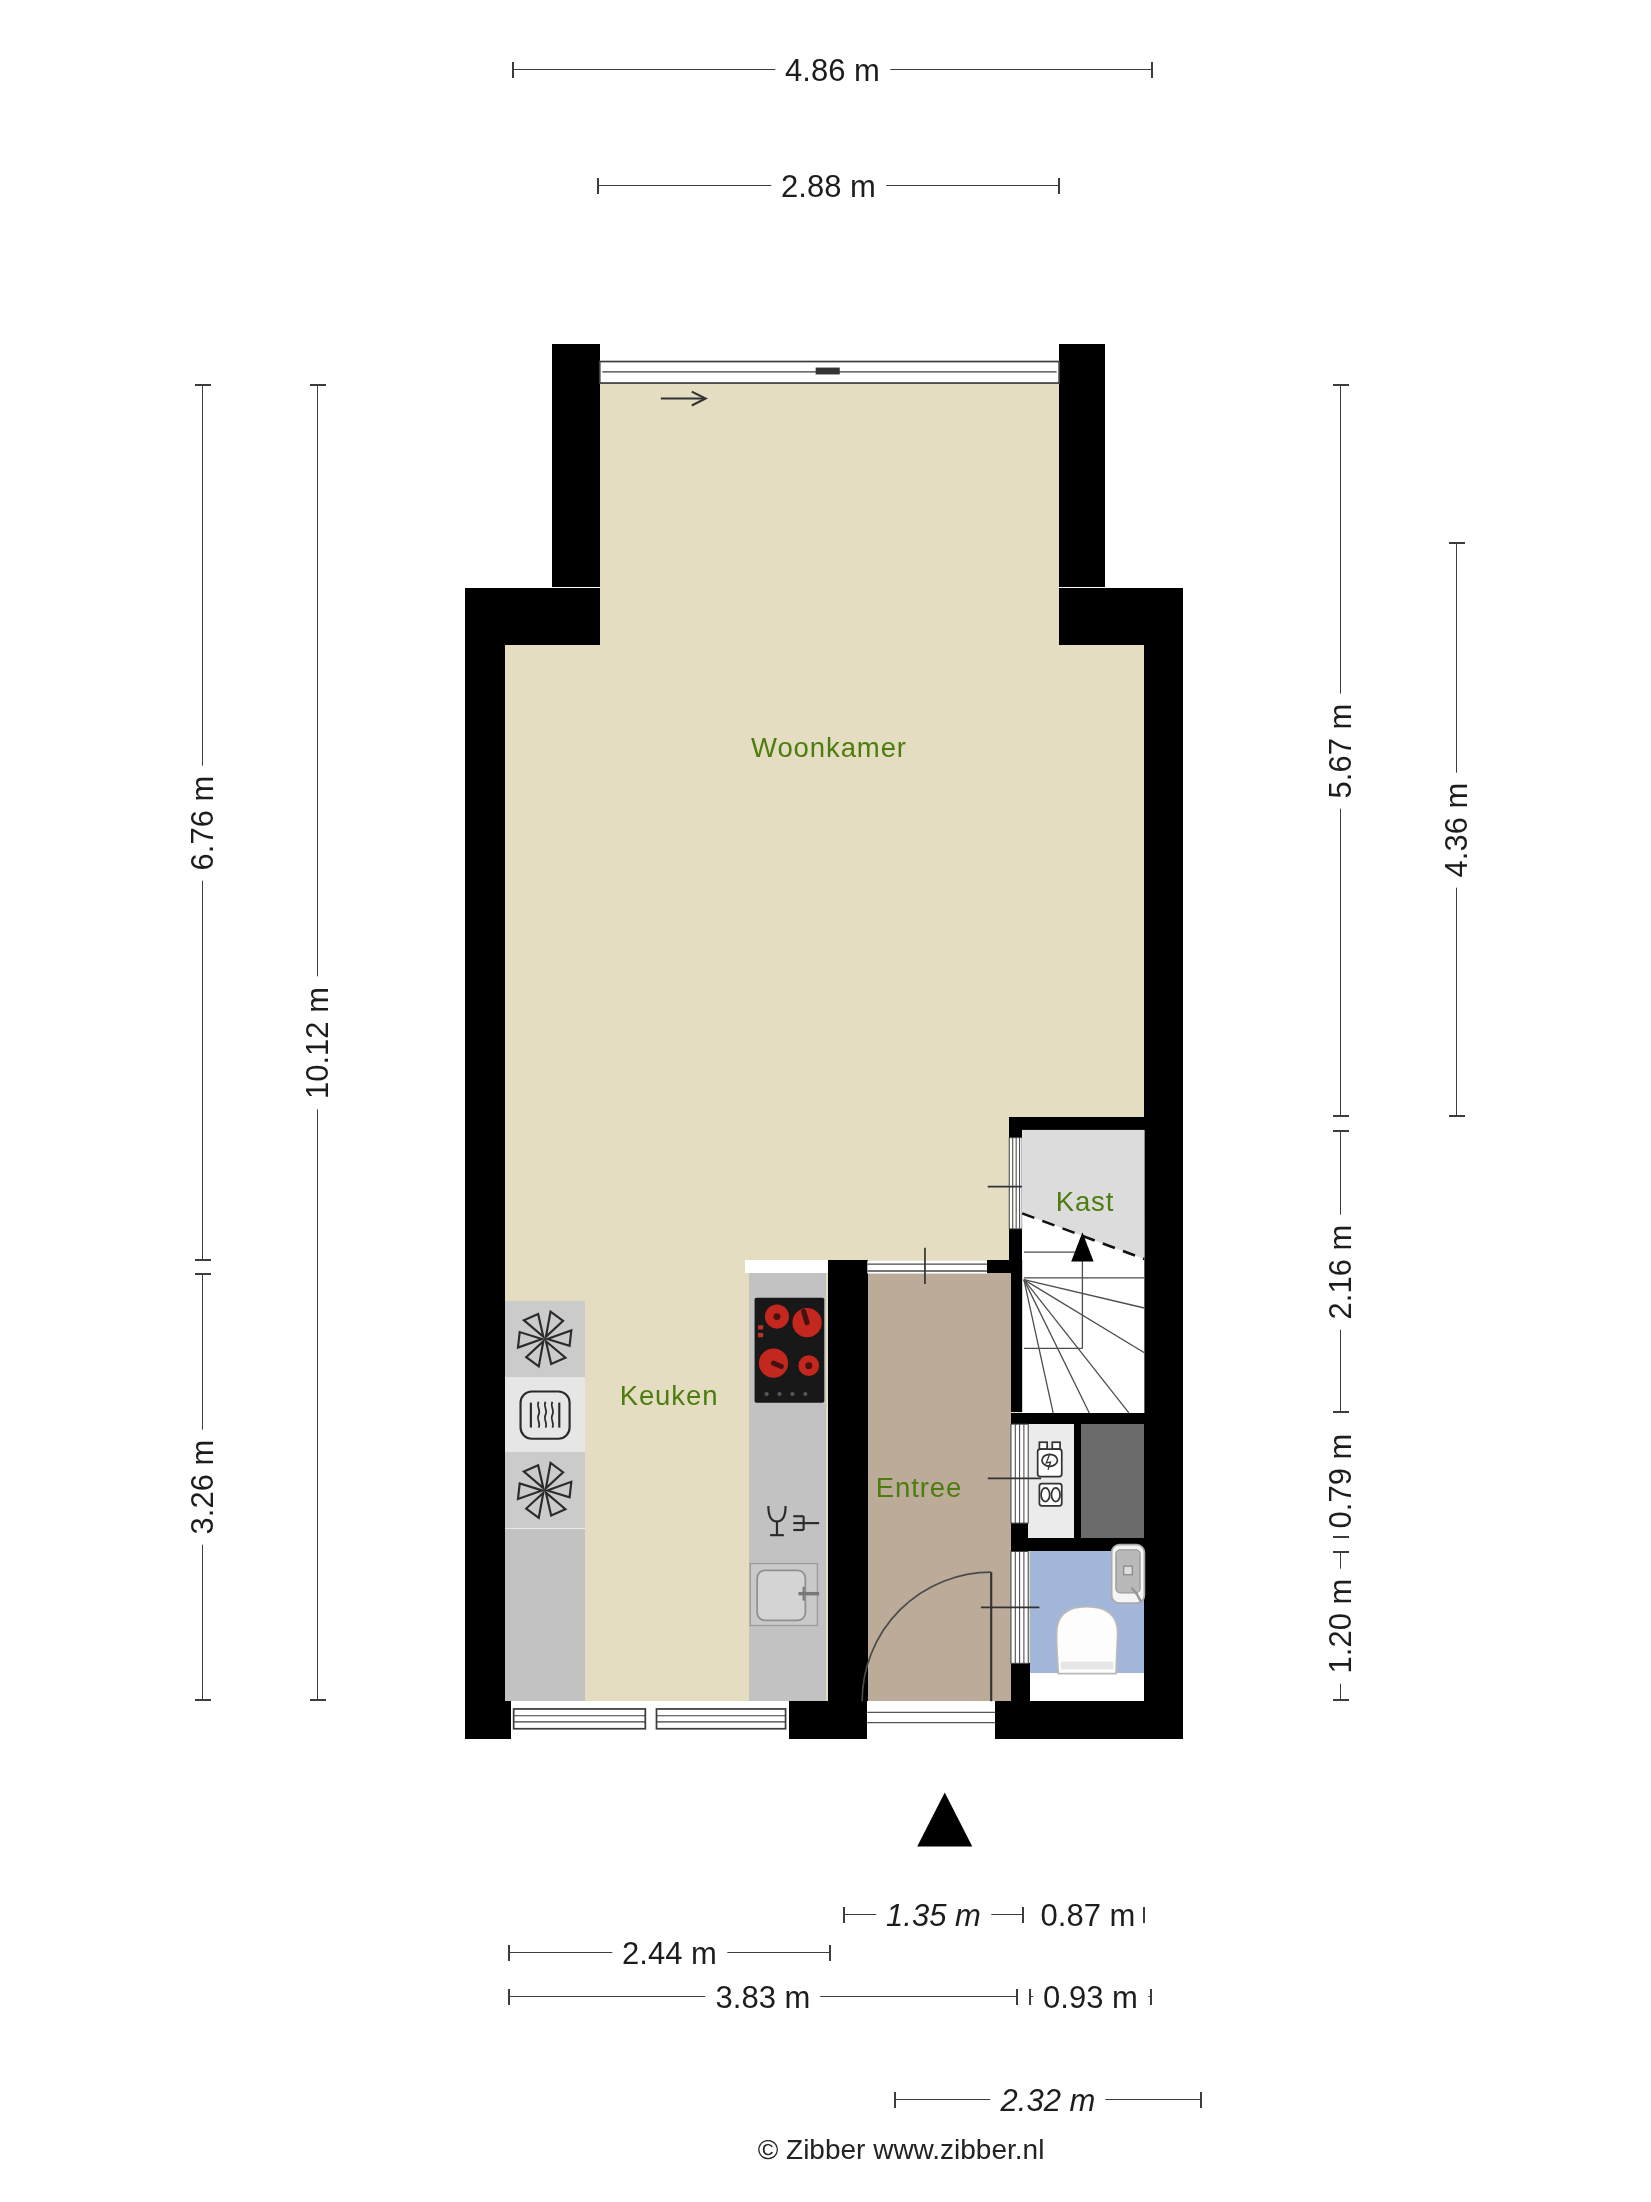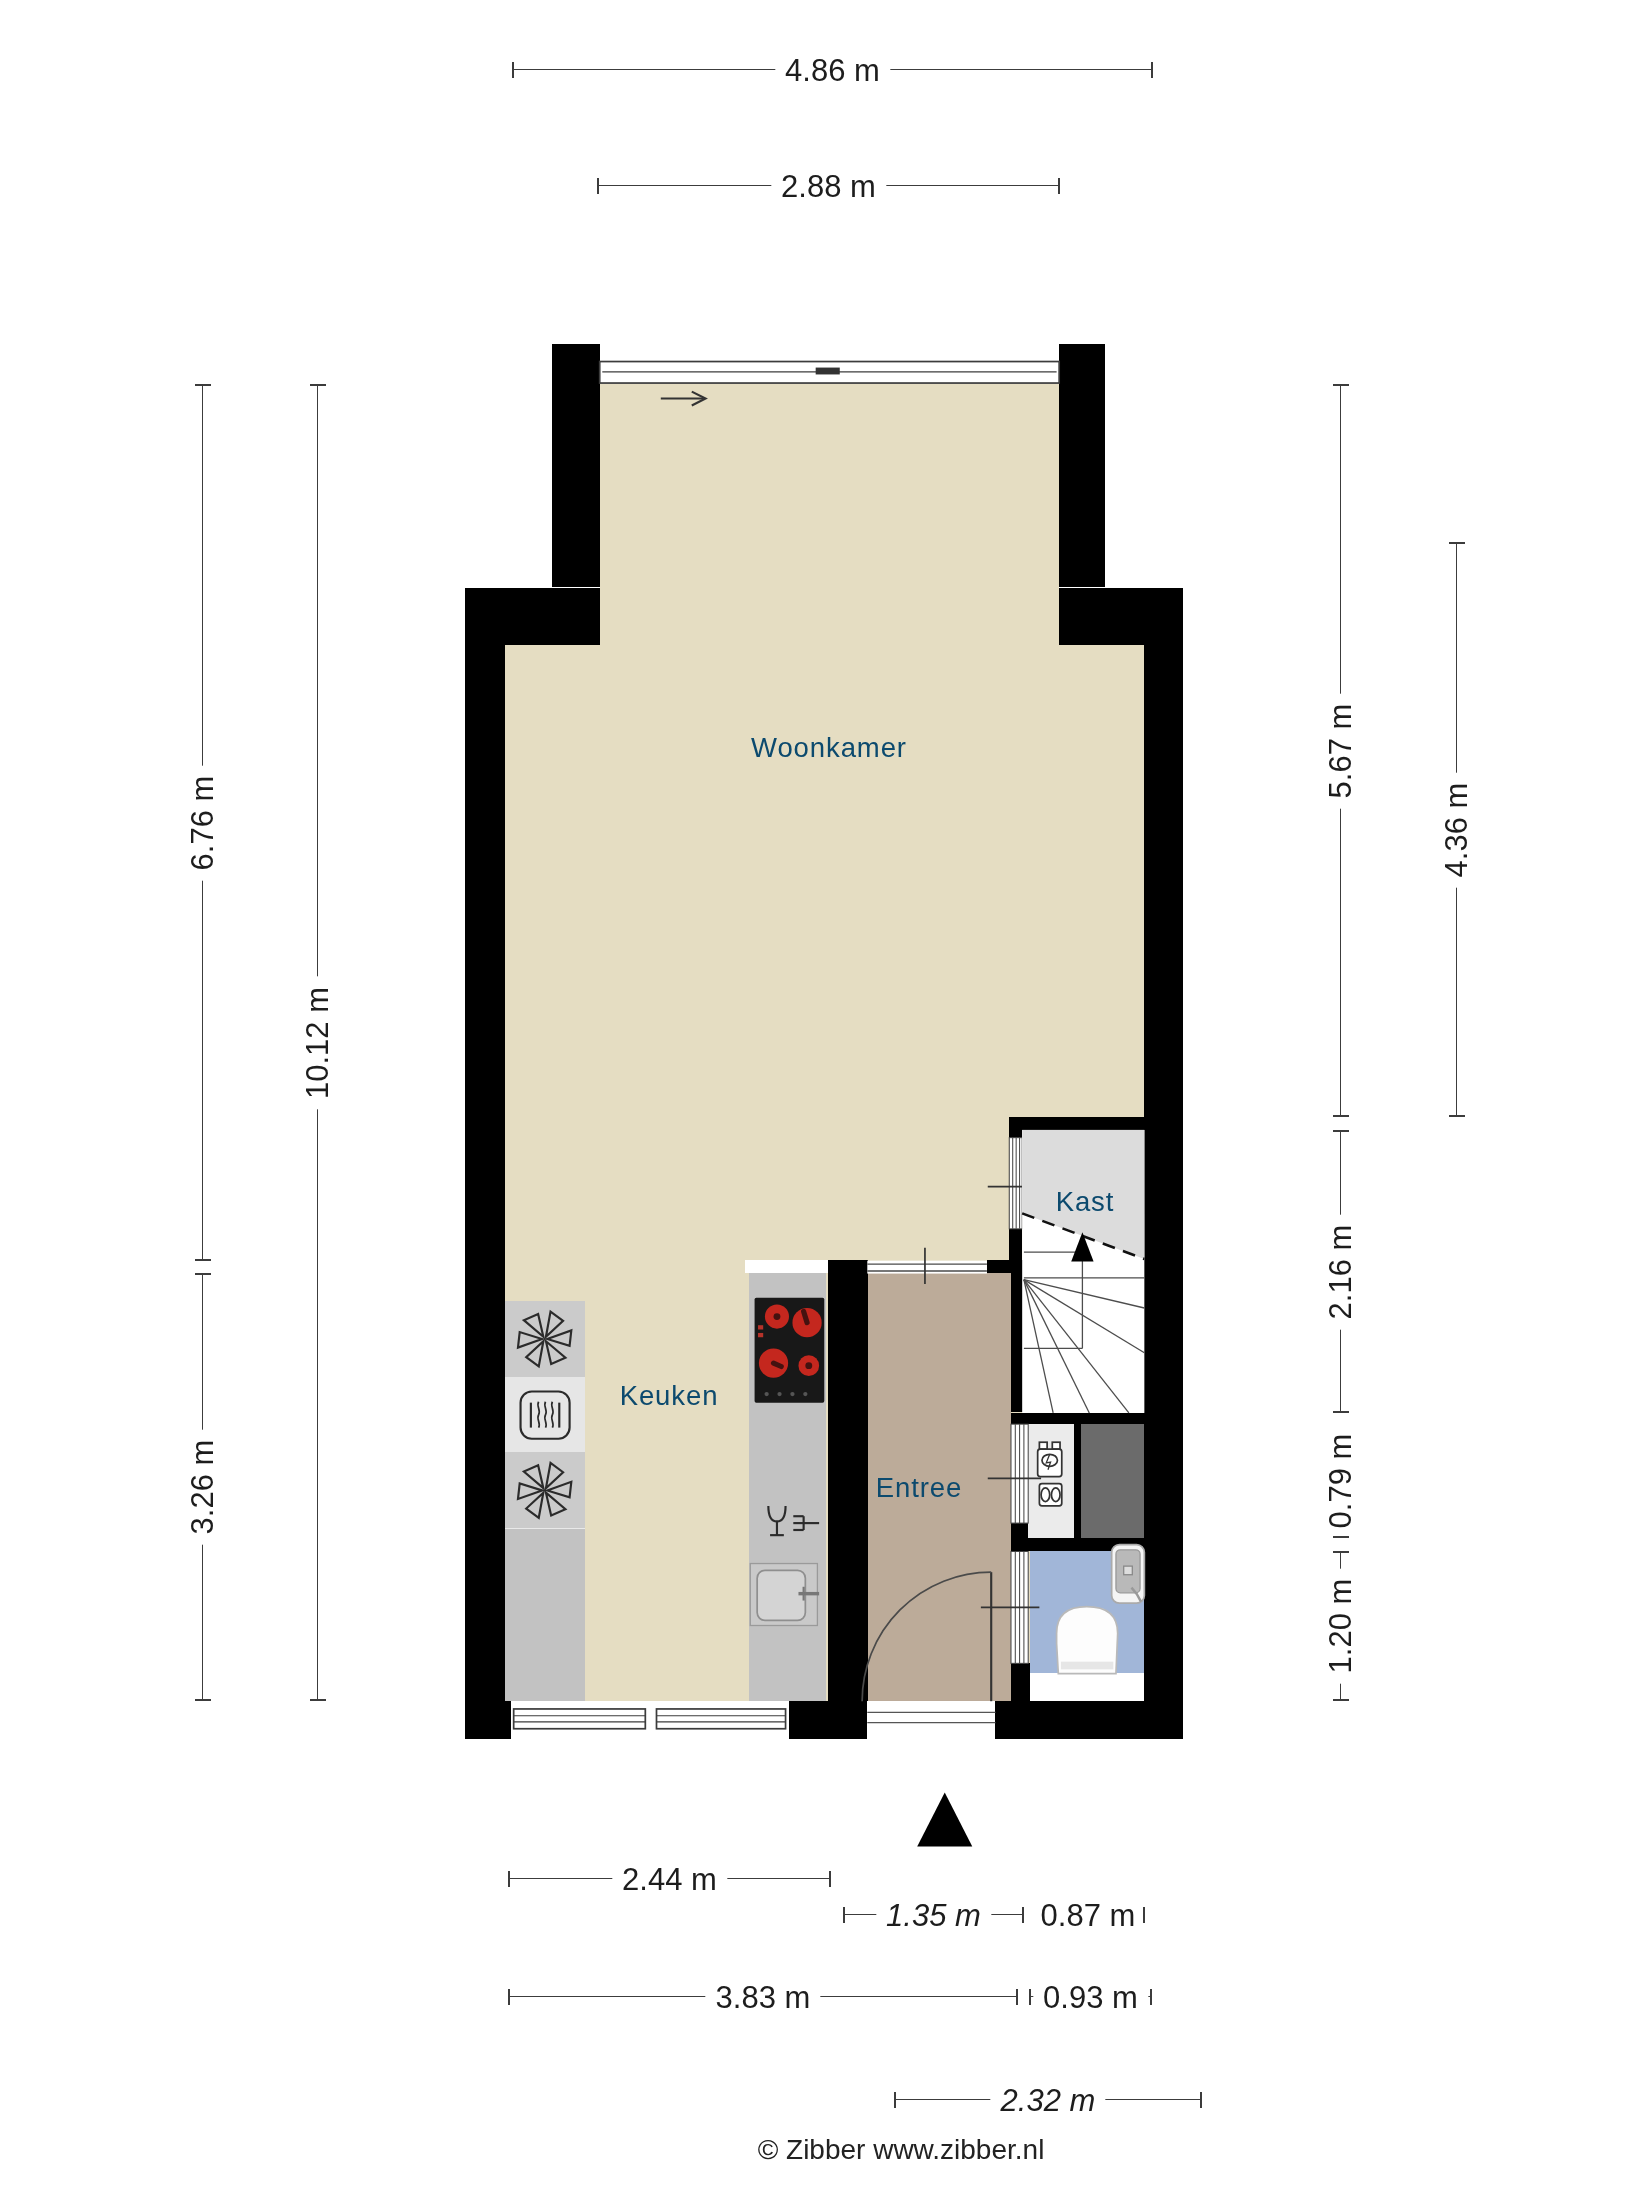--- a/index.html
+++ b/index.html
@@ -1,21 +1,21 @@
 <!DOCTYPE html>
 <html style="font-size:13.8px"><head>
 <meta charset="utf-8">
 <style>
   html,body{margin:0;padding:0;background:#fff;}
   .canvas{position:relative;width:1652px;height:2203px;background:#fff;overflow:hidden;
           font-family:"Liberation Sans",sans-serif;color:#1d1d1d;}
   .wall{position:absolute;background:#000;}
   .floor{position:absolute;}
   .room-label{position:absolute;transform:translate(-50%,-50%);font-size:27.5px;letter-spacing:0.9px;
-              color:#0c4a6e;white-space:nowrap;}
+              color:#4d7c0f;white-space:nowrap;}
   
   .dim{position:absolute;}
   .dim-h{border-top:1.7px solid #3c3c3c;}
   .dim-h::before,.dim-h::after{content:"";position:absolute;top:-7.7px;width:1.7px;height:15.5px;background:#3c3c3c;}
   .dim-h::before{left:0;}
   .dim-h::after{right:0;}
   .dim-v{border-left:1.7px solid #3c3c3c;}
   .dim-v::before,.dim-v::after{content:"";position:absolute;left:-7.7px;width:15.5px;height:1.7px;background:#3c3c3c;}
   .dim-v::before{top:0;}
   .dim-v::after{bottom:0;}
@@ -266,21 +266,21 @@
   <div class="dim dim-v" style="left:1340px;top:1130px;height:283px;">
     <span class="dlbl">2.16 m</span>
     </div>
   <div class="dim dim-v" style="left:1340px;top:1424px;height:114px;">
     <span class="dlbl">0.79 m</span>
     </div>
   <div class="dim dim-v" style="left:1340px;top:1551px;height:150px;">
     <span class="dlbl">1.20 m</span>
     </div>
 
-  <div class="dim dim-h" style="left:508px;top:1878px;width:323px;">
+  <div class="dim dim-h" style="left:508px;top:1952px;width:323px;">
     <span class="dlbl">2.44 m</span>
     </div>
   <div class="dim dim-h" style="left:843px;top:1914px;width:181px;font-style:italic;">
     <span class="dlbl">1.35 m</span>
     </div>
   <div class="dim dim-h" style="left:1031px;top:1914px;width:114px;">
     <span class="dlbl">0.87 m</span>
     </div>
   <div class="dim dim-h" style="left:508px;top:1996px;width:510px;">
     <span class="dlbl">3.83 m</span>

